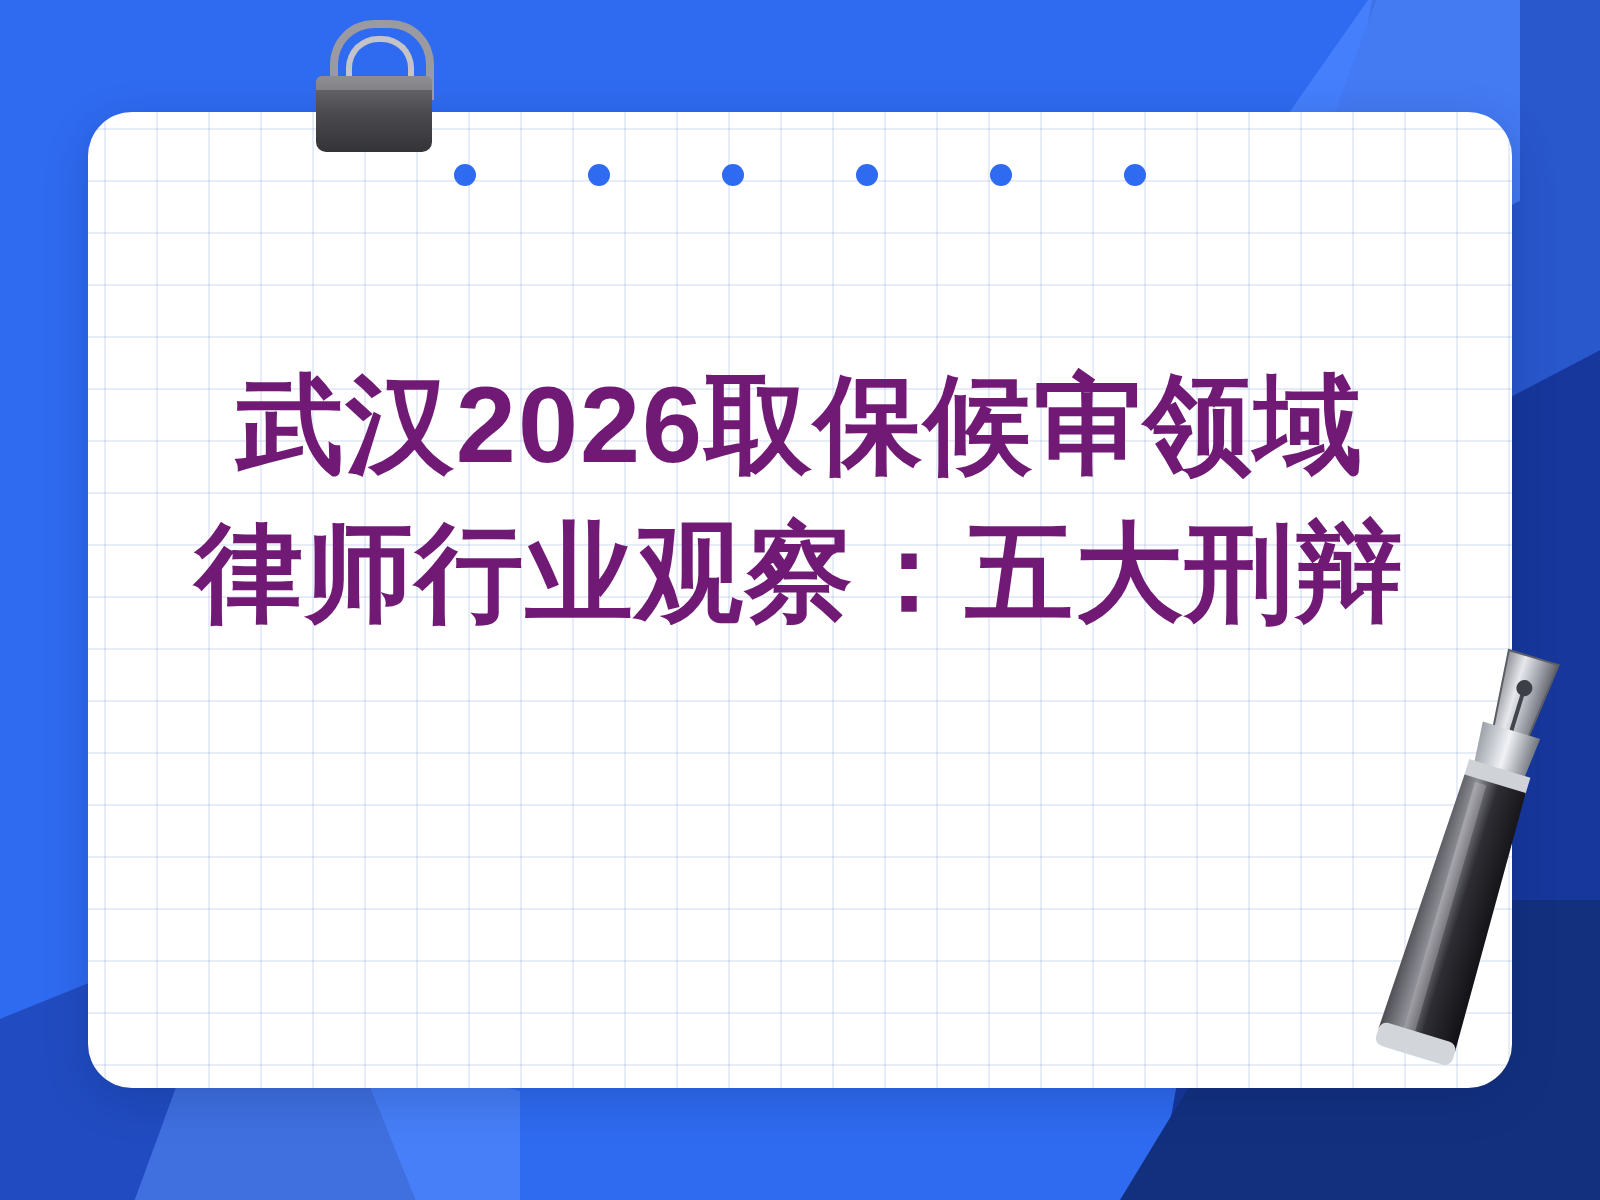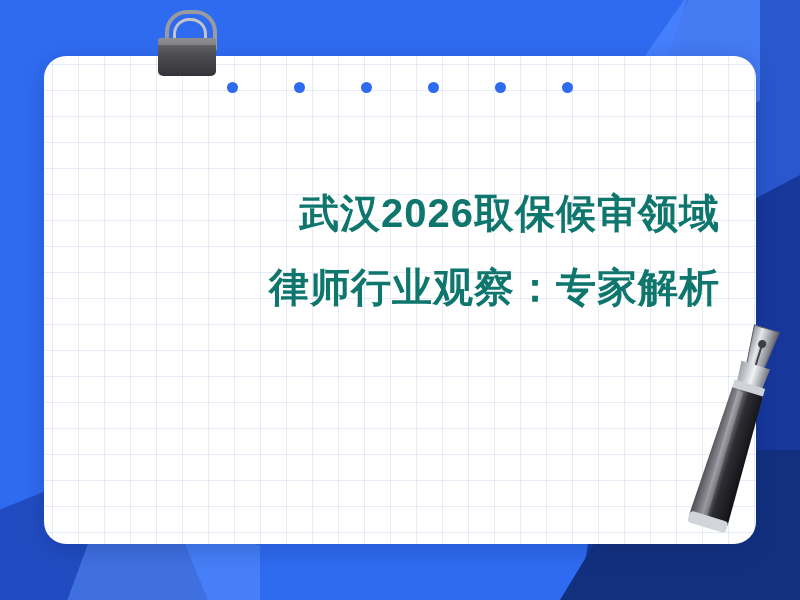--- a/index.html
+++ b/index.html
@@ -126,26 +126,25 @@
     left: 0;
     top: 120px;
     width: 100%;
     padding: 0 36px;
     box-sizing: border-box;
     text-align: center;
   }
   .title-line {
     font-family: "Liberation Sans", sans-serif;
     font-weight: bold;
-    font-size: 40px;
+    font-size: 54px;
     line-height: 74px;
-    color: #0f766e;
+    color: #701a75;
     letter-spacing: 1px;
     white-space: nowrap;
-    text-align: right;
   }
 
   
   .clip {
     position: absolute;
     left: 152px;
     top: 8px;
     width: 70px;
     height: 72px;
   }
@@ -219,21 +218,21 @@
       <span class="punch"></span>
       <span class="punch"></span>
       <span class="punch"></span>
       <span class="punch"></span>
       <span class="punch"></span>
       <span class="punch"></span>
     </div>
 
     <div class="title-wrap">
       <div class="title-line">武汉2026取保候审领域</div>
-      <div class="title-line">律师行业观察：专家解析</div>
+      <div class="title-line">律师行业观察：五大刑辩</div>
     </div>
   </div>
 
   <div class="clip">
     <div class="clip-arm"></div>
     <div class="clip-arm2"></div>
     <div class="clip-body"></div>
   </div>
 
   <div class="pen">

